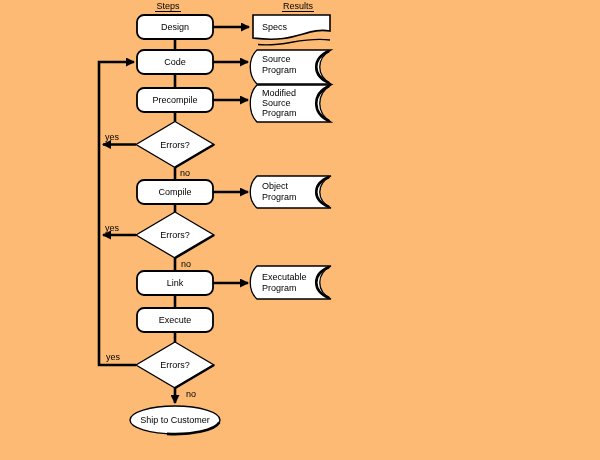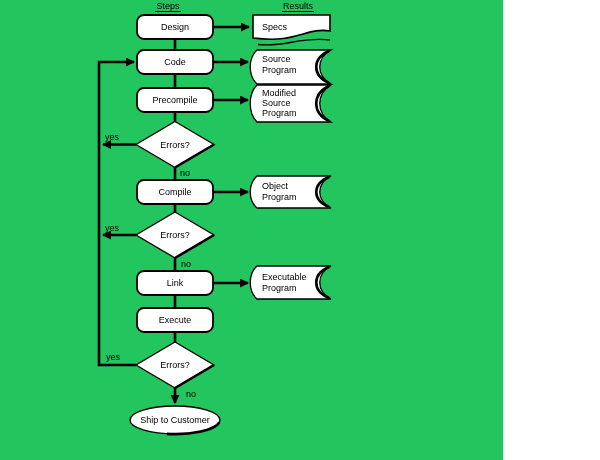--- a/index.html
+++ b/index.html
@@ -5,23 +5,23 @@
   html, body {
     margin: 0;
     padding: 0;
     background: #ffffff;
     width: 600px;
     height: 460px;
     overflow: hidden;
   }
   .stage {
     position: relative;
-    width: 503px;
+    width: 600px;
     height: 460px;
-    background: #22c55e;
+    background: #fdba74;
   }
   svg text {
     font-family: "Liberation Sans", sans-serif;
     font-size: 9px;
     fill: #000000;
   }
   .thin  { fill: none; stroke: #000; stroke-width: 1.3; }
   .mid   { fill: #fff; stroke: #000; stroke-width: 1.8; }
   .bold  { fill: none; stroke: #000; stroke-width: 2.6; }
   .nodefill { fill: #ffffff; }

